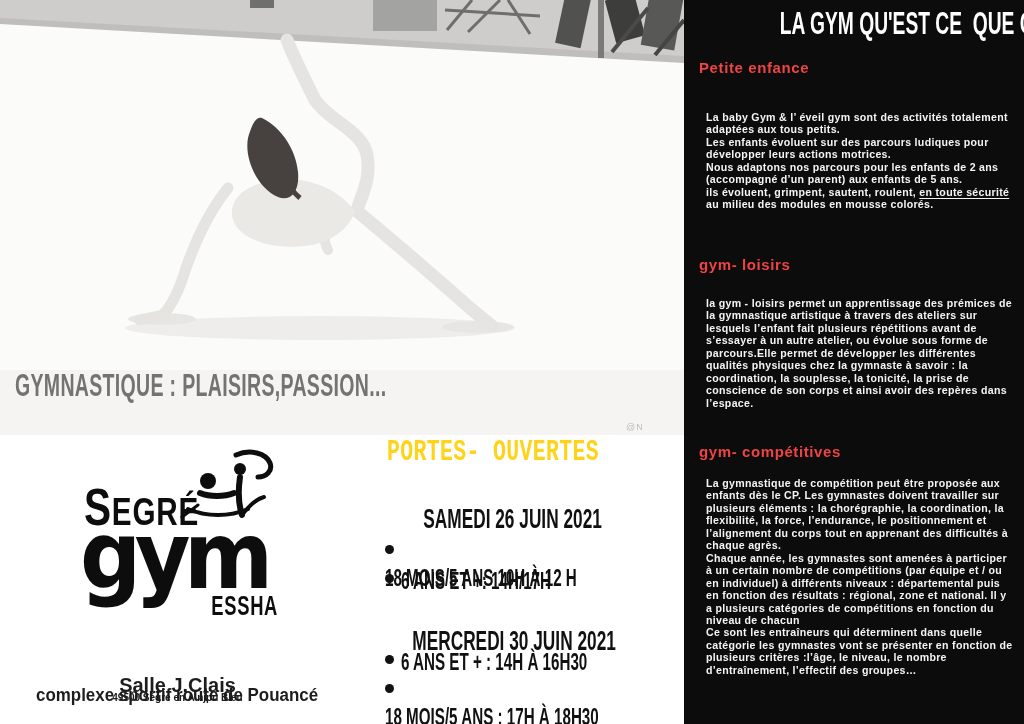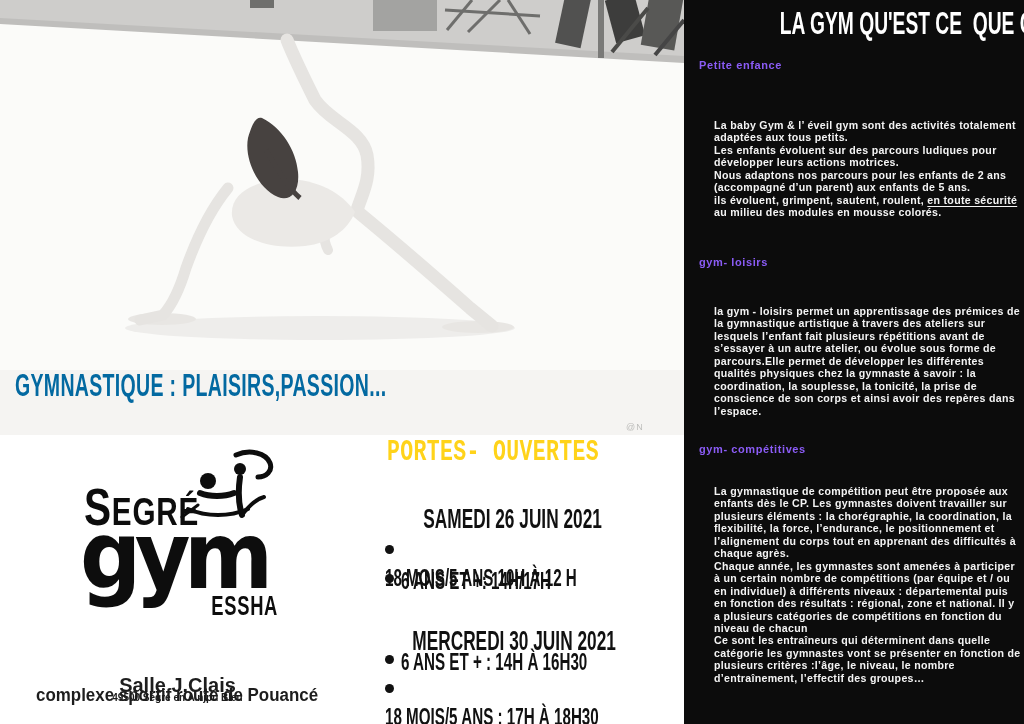--- a/index.html
+++ b/index.html
@@ -6,21 +6,21 @@
   body{width:1024px;height:724px;position:relative;overflow:hidden;
        font-family:"Liberation Sans",sans-serif;background:#ffffff;}
 
   
   .cx{display:inline-block;white-space:pre;transform-origin:left center;}
   .ctr{transform-origin:center center;}
 
   
   .photo{position:absolute;left:0;top:0;width:684px;height:435px;background:#fbfbf9;overflow:hidden;}
   .photo svg{position:absolute;left:0;top:0;}
-  .caption{position:absolute;left:15px;top:369px;font-size:31px;font-weight:700;color:#0369a1;line-height:34px;}
+  .caption{position:absolute;left:15px;top:369px;font-size:31px;font-weight:700;color:#737373;line-height:34px;}
   .caption .cx{transform:scaleX(0.63);letter-spacing:0.5px;}
   .watermark{position:absolute;left:626px;top:422px;font-size:9px;color:#bdbdbb;letter-spacing:1px;}
 
   
   .club{position:absolute;left:0;top:435px;width:355px;height:289px;background:#ffffff;}
   .logo{position:absolute;left:84px;top:12px;width:190px;height:176px;color:#0d0d0d;}
   .segre{position:absolute;left:0;top:34px;font-weight:700;line-height:1;font-size:38px;
          transform:scaleX(0.78);transform-origin:left bottom;letter-spacing:1px;}
   .segre-s{font-size:52px;}
   .logo-art{position:absolute;left:94px;top:0;}
@@ -45,23 +45,23 @@
   .item .dot{display:inline-block;width:9px;height:9px;border-radius:50%;background:#111;
              vertical-align:middle;margin-right:7px;margin-bottom:4px;}
   .item .cx{transform:scaleX(0.66);vertical-align:middle;}
   .i1{top:102px;} .i2{top:131px;} .i3{top:212px;} .i4{top:241px;}
 
   
   .rightpanel{position:absolute;left:684px;top:0;width:340px;height:724px;background:#0c0c0c;color:#f2f2f2;}
   .rp-title{position:absolute;left:0;top:8px;width:340px;text-align:center;color:#ffffff;
             font-size:31px;font-weight:700;line-height:32px;}
   .rp-title .cx{transform:scaleX(0.62);}
-  .sec-head{position:absolute;left:15px;color:#8b5cf6;font-size:11px;font-weight:700;letter-spacing:0.6px;}
+  .sec-head{position:absolute;left:15px;color:#ef4444;font-size:15px;font-weight:700;letter-spacing:0.6px;}
   .sh1{top:59px;} .sh2{top:256px;text-align:right;} .sh3{top:443px;}
-  .par{position:absolute;left:15px;width:309px;margin:15px;font-size:10.6px;font-weight:700;
+  .par{position:absolute;left:15px;width:309px;margin:7px;font-size:10.6px;font-weight:700;
        line-height:12.45px;letter-spacing:0.3px;color:#f4f4f4;white-space:pre-line;}
   .p1{top:104px;} .p2{top:290px;} .p3{top:470px;}
   .ul{text-decoration:underline;text-underline-offset:2px;}
 </style>
 </head>
 <body>
 
 <div class="photo">
   <svg width="684" height="435" viewBox="0 0 684 435">
     <rect width="684" height="435" fill="#fbfbf9"></rect>

